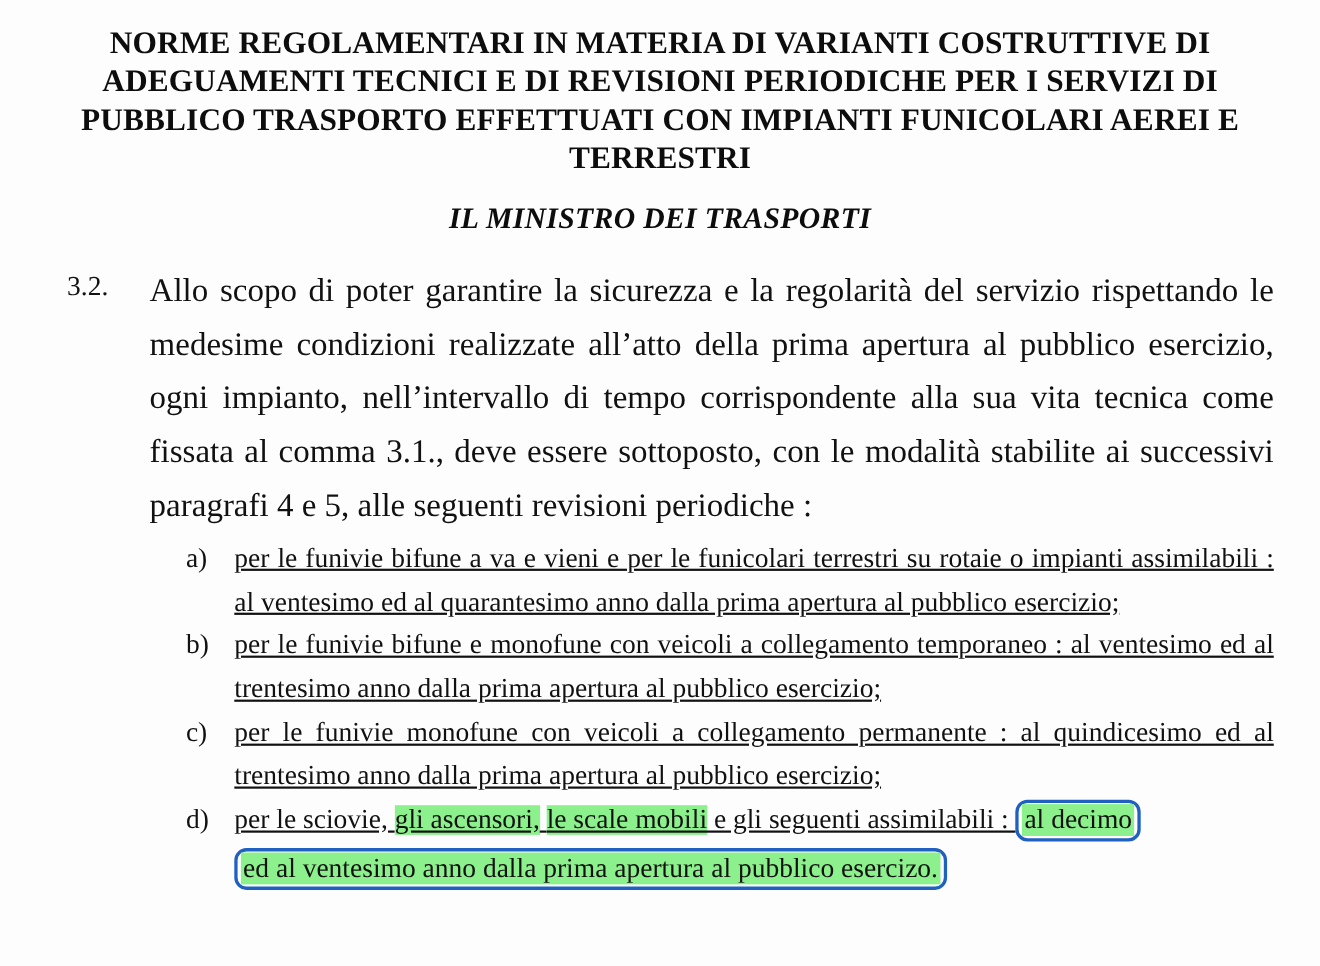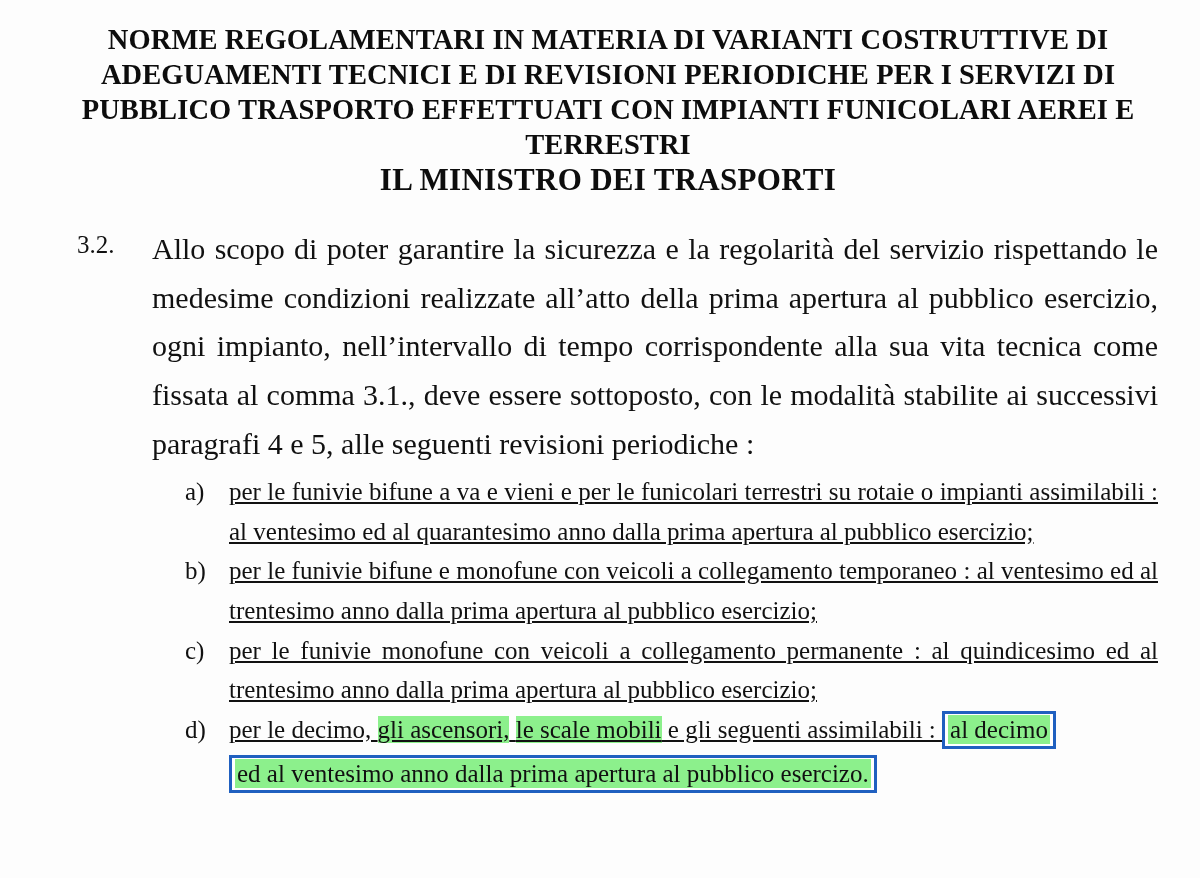--- a/index.html
+++ b/index.html
@@ -14,21 +14,21 @@
     font-family: "Liberation Serif", "DejaVu Serif", serif;
     color: #111111;
     overflow: hidden;
   }
 
   .page {
     position: relative;
     width: 1200px;
     height: 720px;
     box-sizing: border-box;
-    padding: 22px 28px 0 44px;
+    padding: 22px 28px 0 28px;
     background: #fdfdfd;
   }
 
   
   .doc-title {
     font-weight: bold;
     font-size: 28.5px;
     line-height: 1.23;
     text-align: center;
     letter-spacing: 0.1px;
@@ -40,23 +40,25 @@
     text-align: center;
     font-size: 25px;
     line-height: 1.2;
     margin-top: 22px;
     color: #111111;
   }
 
   .doc-authority {
     text-align: center;
     font-weight: bold;
-    font-size: 31px;
+    font-size: 27px;
     letter-spacing: 0.3px;
+    margin-top: 21px;
     color: #0d0d0d;
+    font-style: italic;
   }
 
   
   .article {
     display: flex;
     margin-top: 27px;
   }
   .article-number {
     width: 108px;
     flex: 0 0 108px;
@@ -121,21 +123,21 @@
   }
 
   .hl {
     background: #8cf08c;
   }
 
   
   .boxed {
     display: inline-block;
     border: 3px solid #2060c0;
-    border-radius: 0;
+    border-radius: 11px;
     background: #ffffff;
     padding: 1px 3px 2px 3px;
     line-height: 1.16;
     box-sizing: border-box;
   }
   .boxed > .hl {
     display: inline-block;
     padding: 0 2px;
   }
 
@@ -175,21 +177,21 @@
     </div>
 
     <div class="list-item">
       <div class="list-marker">c)</div>
       <div class="list-text">per le funivie monofune con veicoli a collegamento permanente : al quindicesimo ed al trentesimo anno dalla prima apertura al pubblico esercizio;</div>
     </div>
 
     <div class="list-item item-d">
       <div class="list-marker">d)</div>
       <div class="list-text">
-        <span>per le decimo, </span><span class="hl">gli ascensori,</span><span> </span><span class="hl">le scale mobili</span><span> e gli seguenti assimilabili : </span><span class="boxed nowrap"><span class="hl">al decimo</span></span>
+        <span>per le sciovie, </span><span class="hl">gli ascensori,</span><span> </span><span class="hl">le scale mobili</span><span> e gli seguenti assimilabili : </span><span class="boxed nowrap"><span class="hl">al decimo</span></span>
         <div class="line-two">
           <span class="boxed nowrap"><span class="hl">ed al ventesimo anno dalla prima apertura al pubblico esercizo.</span></span>
         </div>
       </div>
     </div>
 
   </div>
 </div>
 
 </body></html>

